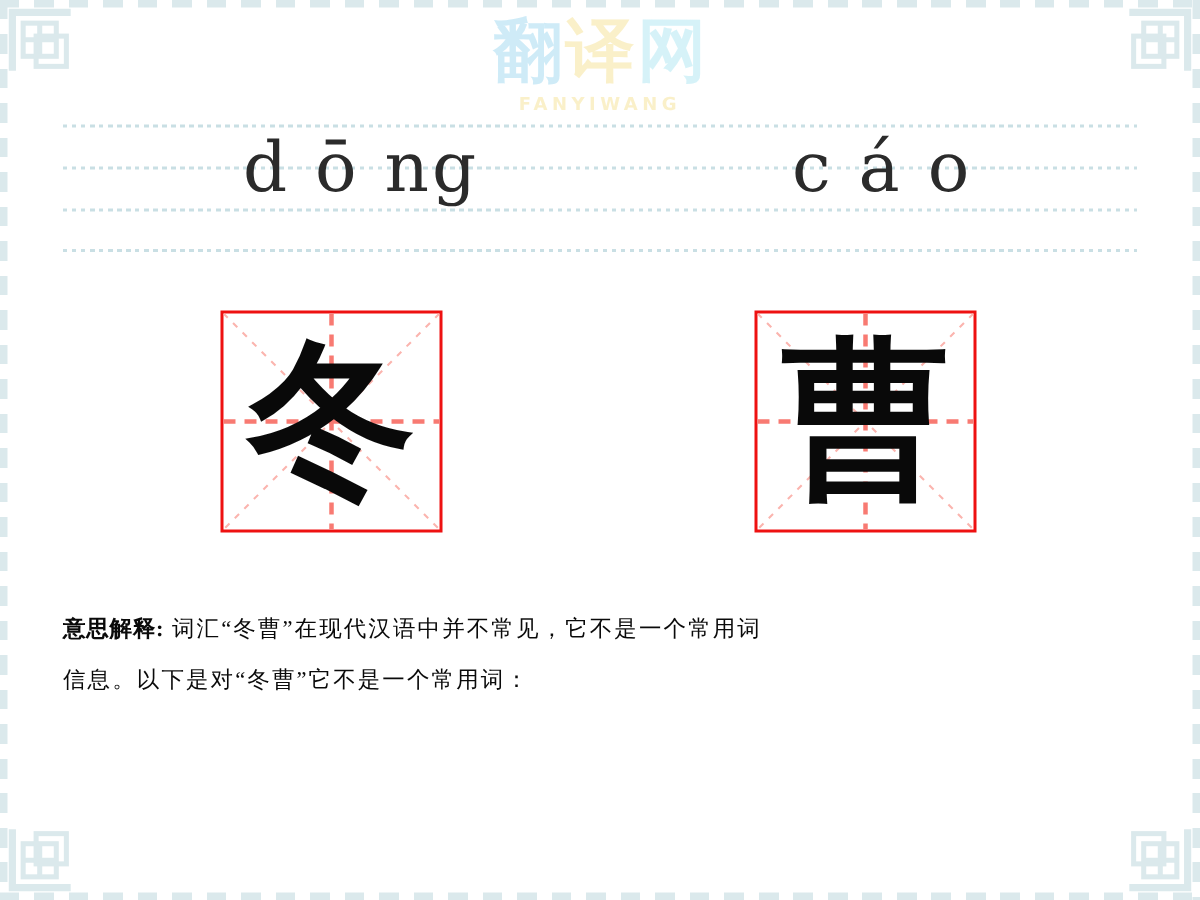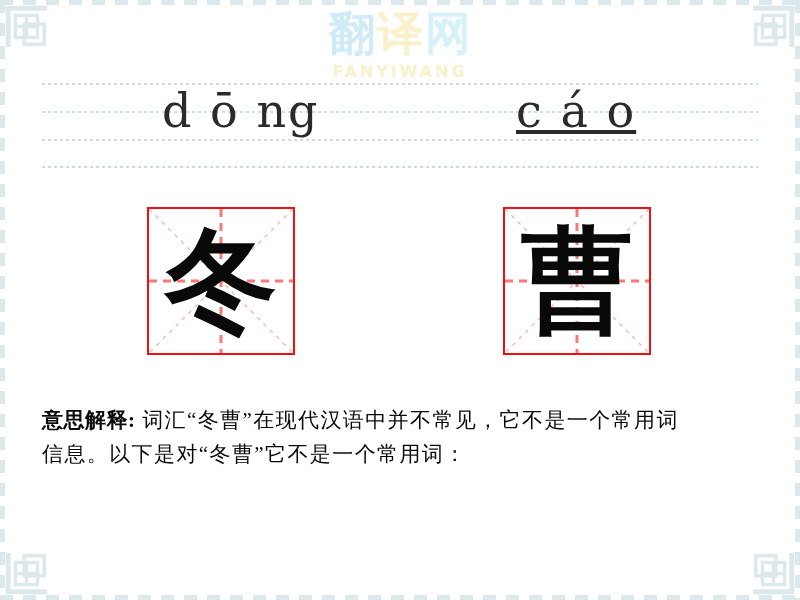--- a/index.html
+++ b/index.html
@@ -32,50 +32,50 @@
 
   
   .watermark { position: absolute; top: 6px; left: 50%; transform: translateX(-50%);
     text-align: center; opacity: 0.55; pointer-events: none;
     font-family: "DejaVu Sans", sans-serif; }
   .wm-chars { display: flex; gap: 2px; justify-content: center;
     font-size: 46px; font-weight: bold; line-height: 1.2; }
   .wm-char-1 { color: var(--wm-blue); }
   .wm-char-2 { color: var(--wm-yellow); }
   .wm-char-3 { color: var(--wm-cyan); }
-  .wm-sub { font-size: 16px; font-weight: bold; letter-spacing: 3px;
+  .wm-sub { font-size: 12px; font-weight: bold; letter-spacing: 3px;
     color: var(--wm-yellow); margin-top: 1px; }
 
   
   .pinyin-line { position: absolute; left: 42px; right: 42px; height: 2px;
     background: repeating-linear-gradient(90deg, var(--guide-line) 0 3px, transparent 3px 6px); }
   .pl-1 { top: 83px; }  .pl-2 { top: 111px; }  .pl-3 { top: 139px; }  .pl-4 { top: 166px; }
 
   .pinyin-word { position: absolute; top: 88px;
     font-family: "DejaVu Serif", serif; font-size: 46px; line-height: 1;
     color: var(--pinyin-text); letter-spacing: 2px; white-space: pre; }
   .pw-1 { left: 162px; }
-  .pw-2 { left: 516px; text-decoration: underline; }
+  .pw-2 { left: 528px; }
 
   
   .char-box { position: absolute; top: 207px; width: 148px; height: 148px;
     box-sizing: border-box; border: 2px solid var(--box-border); background: #fff; }
   .cb-1 { left: 147px; }
   .cb-2 { left: 503px; }
   .char-box svg { position: absolute; inset: 0; width: 100%; height: 100%; }
   .grid-diag  { stroke: var(--box-diagonal); stroke-width: 1.4; stroke-dasharray: 4 5; }
   .grid-cross { stroke: var(--box-cross); stroke-width: 3; stroke-dasharray: 8 6; }
   .char-glyph { position: absolute; inset: 0; display: flex;
     align-items: center; justify-content: center;
     font-family: "Liberation Serif", serif; font-weight: bold;
     font-size: 112px; color: #090909; line-height: 1; }
 
   
   .explanation { position: absolute; left: 42px; top: 404px; width: 724px;
-    font-size: 21px; line-height: 33.5px; letter-spacing: 1.4px;
+    font-size: 15px; line-height: 33.5px; letter-spacing: 1.4px;
     color: var(--body-text); font-family: "Liberation Serif", serif; }
   .explanation b { letter-spacing: 0.5px; }
 </style>
 </head>
 <body>
 
 <div class="frame-edge frame-top"></div>
 <div class="frame-edge frame-bottom"></div>
 <div class="frame-edge frame-left"></div>
 <div class="frame-edge frame-right"></div>

